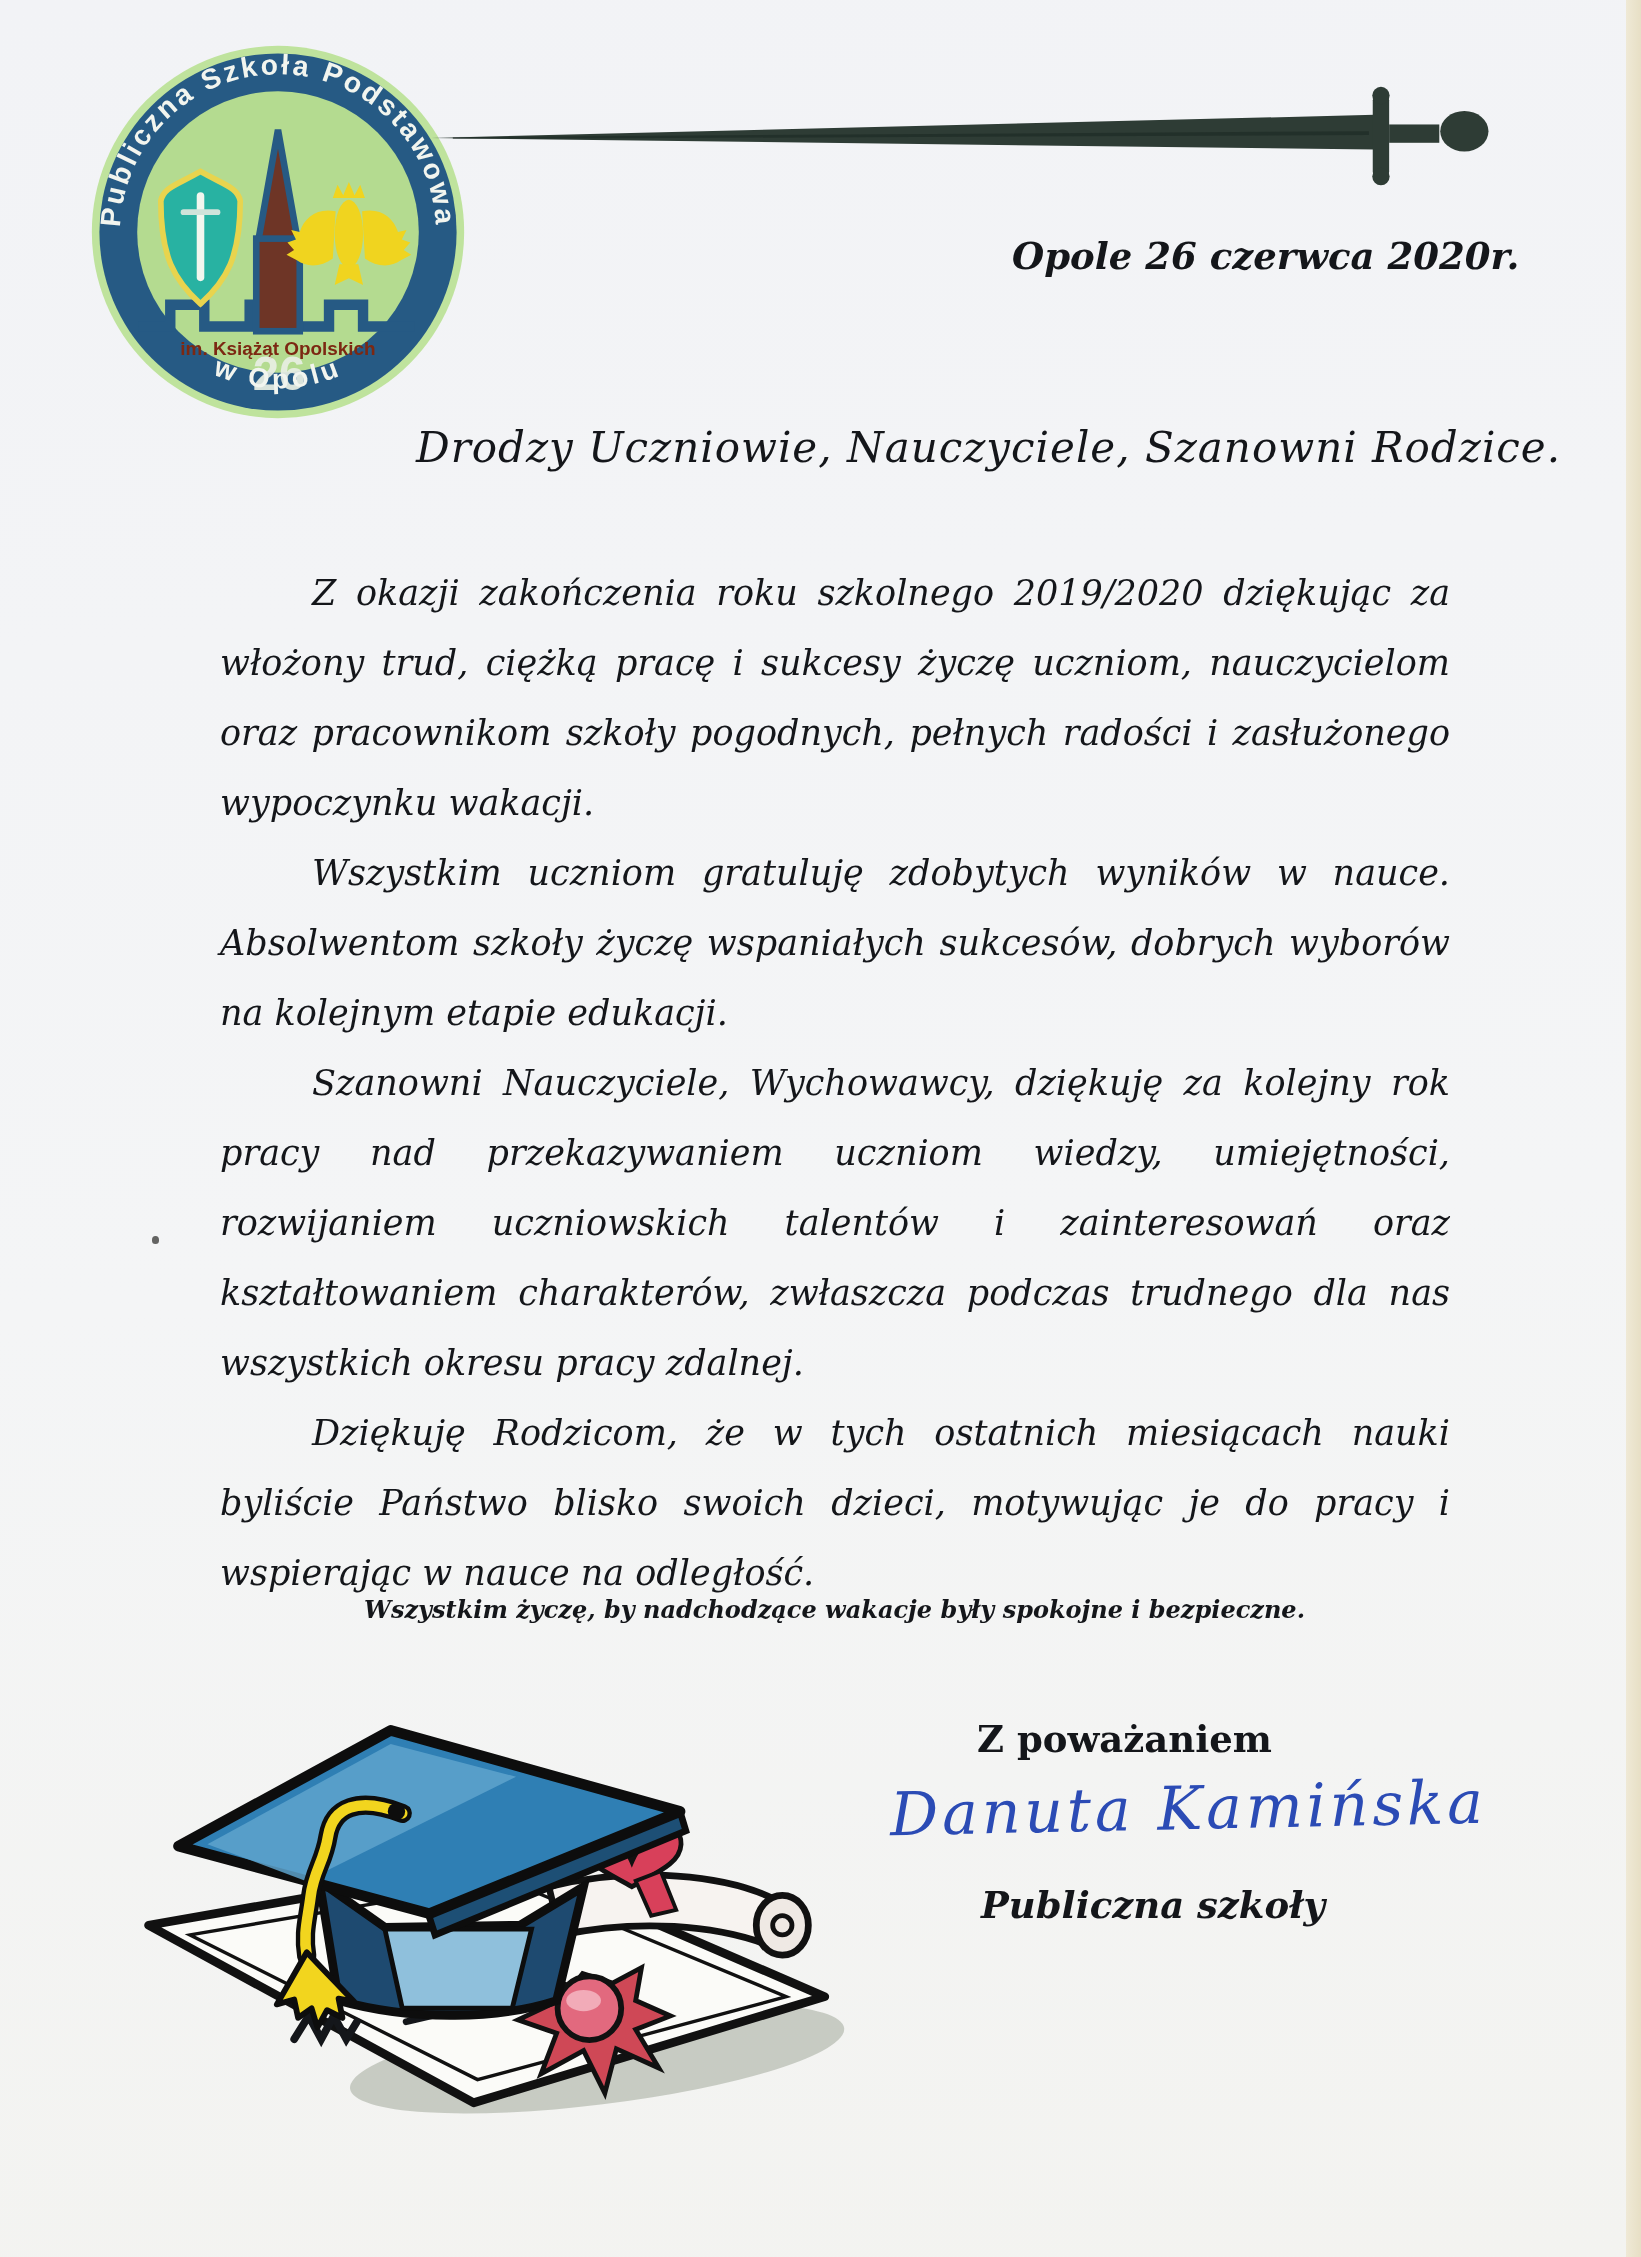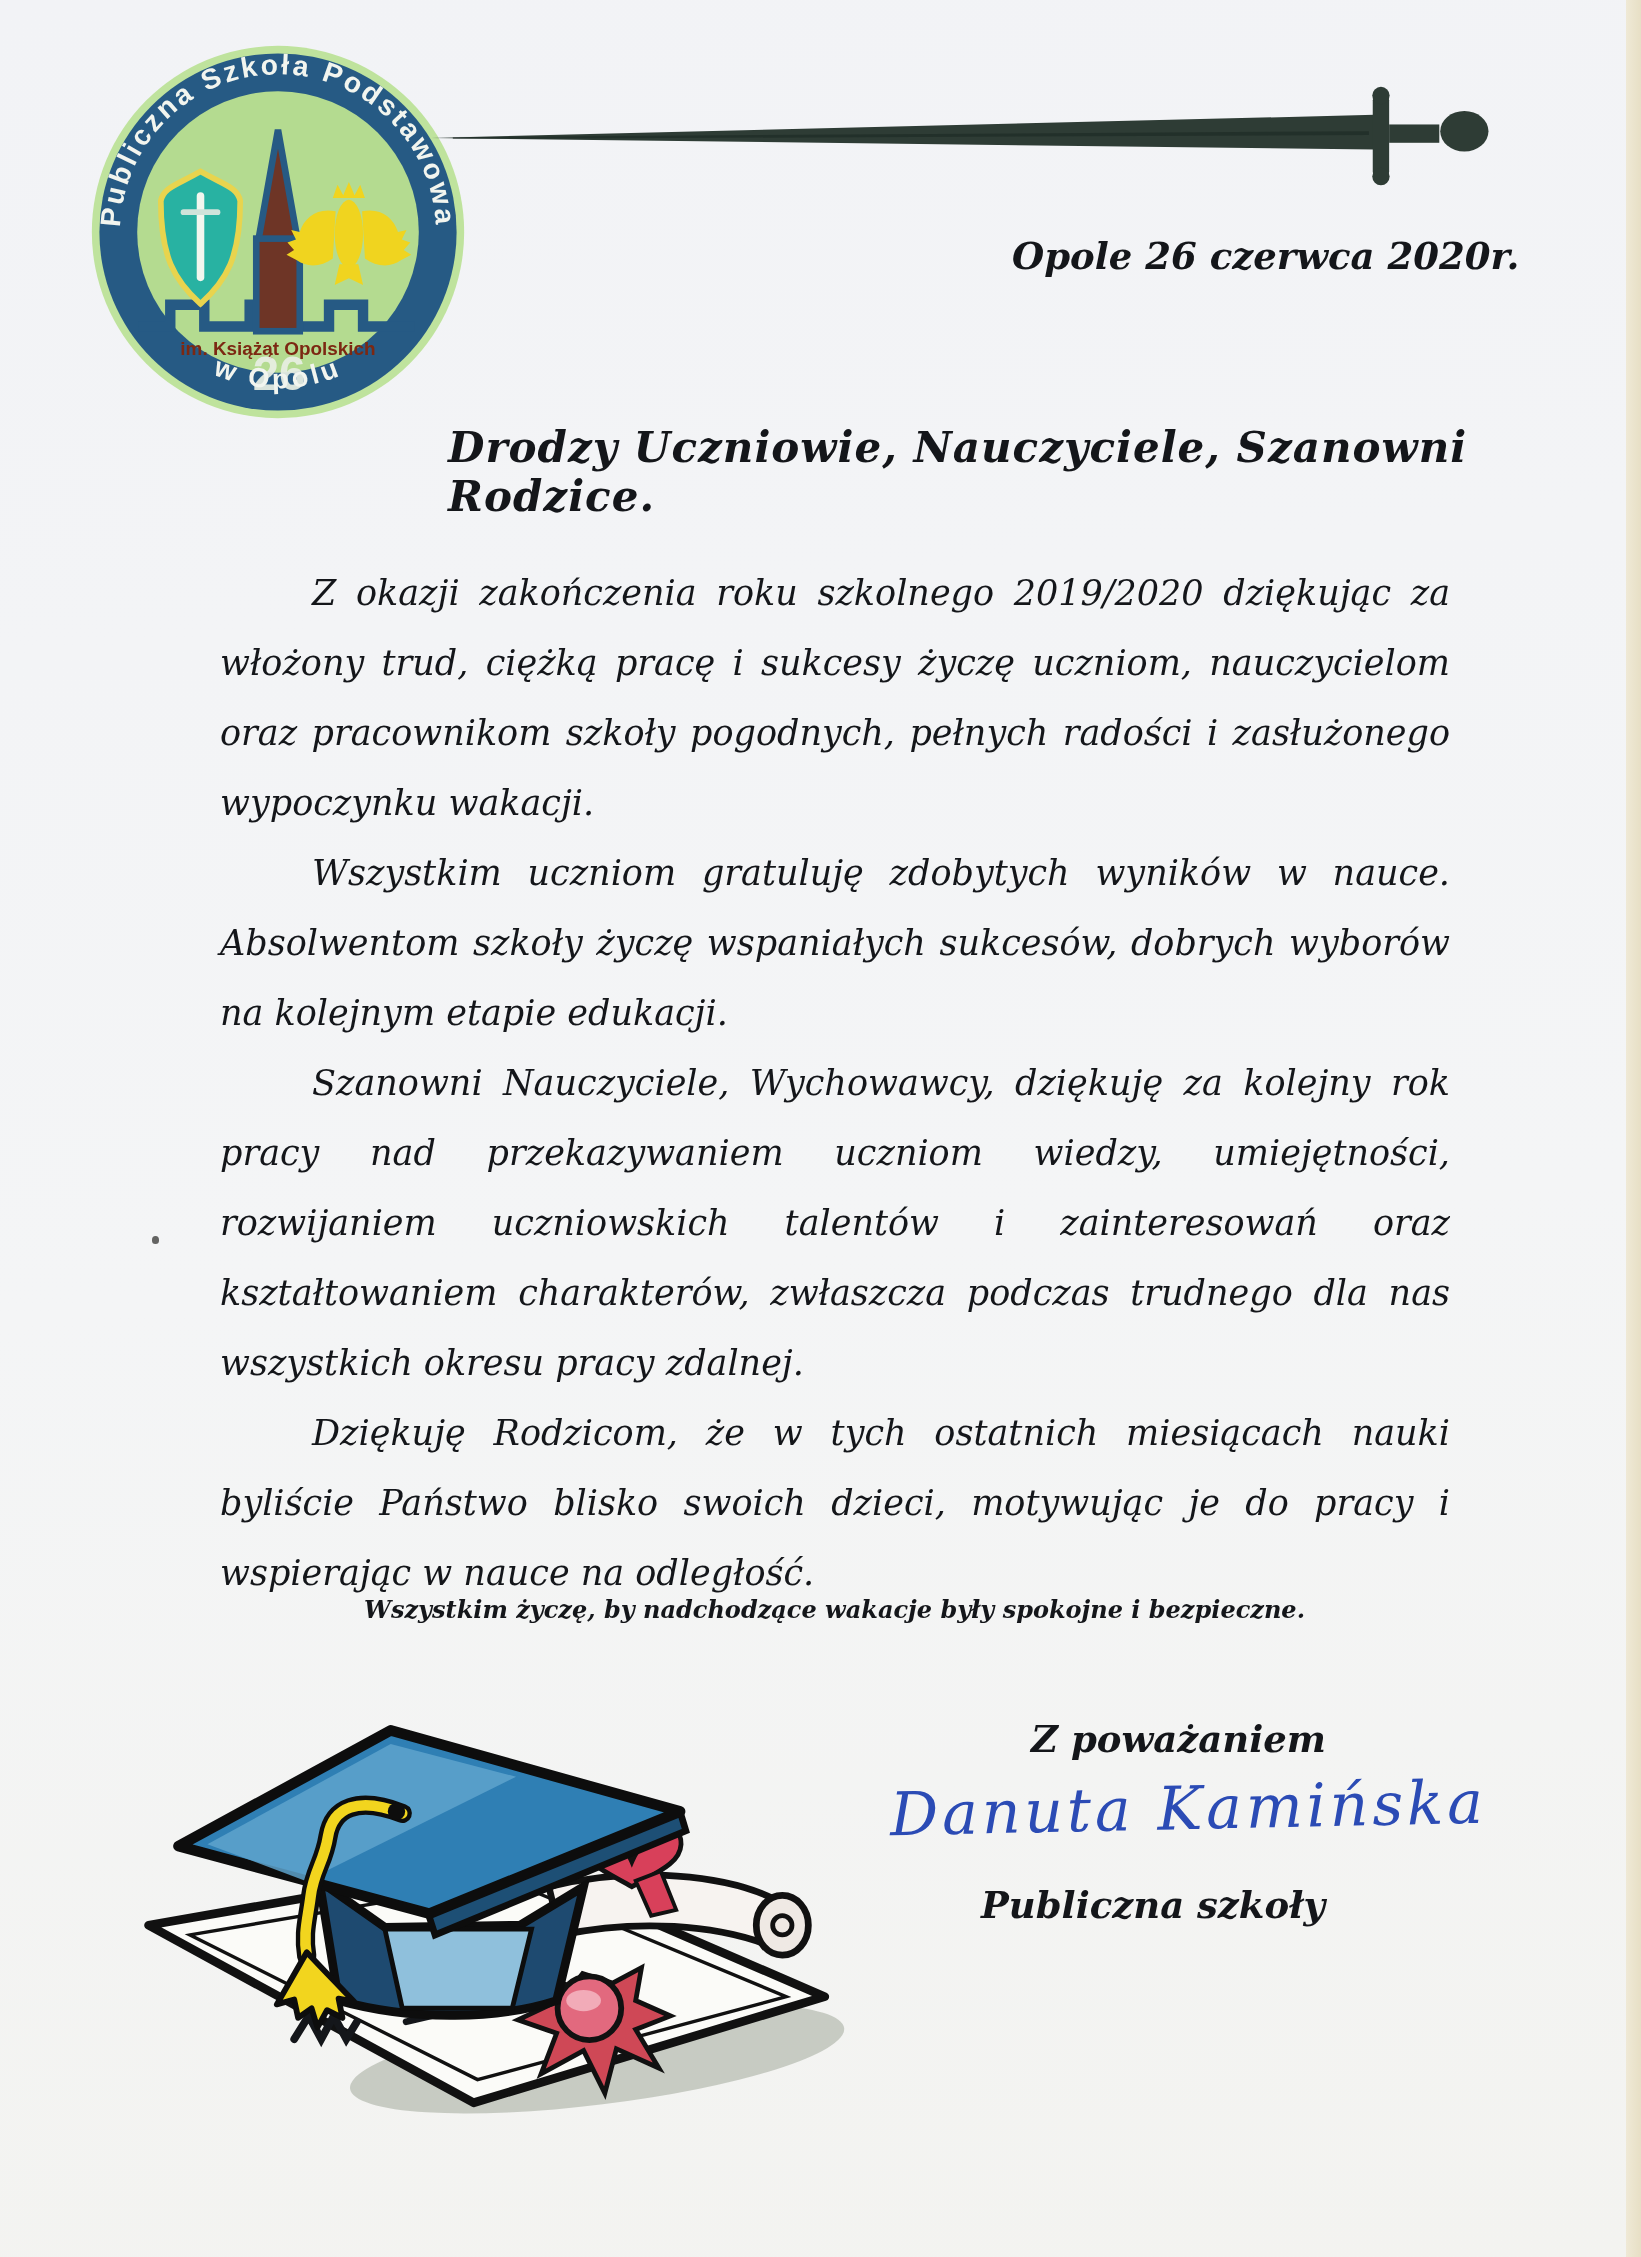--- a/index.html
+++ b/index.html
@@ -8,33 +8,33 @@
     background:linear-gradient(175deg,#f2f3f6 0%, #f4f5f6 55%, #f3f3f0 100%);
     font-family:"DejaVu Serif", serif; color:#14161a;
   }
   .scan-strip { position:absolute; right:0; top:0; width:15.4px; height:100%;
     background:linear-gradient(90deg,#efe9d6,#e7dfc5); }
   .ink-dot { position:absolute; left:152px; top:1236px; width:6.8px; height:7.7px;
     border-radius:50%; background:#4a4a48; opacity:.85; }
 
   .date-line { position:absolute; left:1012px; top:218px; font-size:37px;
     font-weight:bold; font-style:italic;margin-top:16px; }
-  .salutation { position:absolute; left:448px; top:423px; font-size:42px;
-    font-weight:bold; font-style:italic; letter-spacing:1px; }
+  .salutation { position:absolute; left:416px; top:423px; font-size:42px;
+    font-weight:normal; font-style:italic; letter-spacing:1px; }
 
   .body-text { position:absolute; left:220px; top:558px; width:1230px;
     font-size:35px; line-height:70px; font-style:italic; text-align:justify; }
   .body-text p { margin:0; text-indent:92px; }
   .body-text p.no-indent { text-indent:5.8px; }
 
   .wish-line { position:absolute; left:207px; top:1595px; width:1255px;
     text-align:center; font-size:24px; font-style:italic; font-weight:bold; }
 
-  .closing { position:absolute; left:1031px; top:1717px; font-size:37px;
-    font-weight:bold; font-style:italic; }
+  .closing { position:absolute; left:977px; top:1717px; font-size:37px;
+    font-weight:bold; }
   .signature { position:absolute; left:890px; top:1773px; font-size:60px;
     font-style:italic; letter-spacing:3.9px; transform:rotate(-1.2deg);
     white-space:nowrap; }
   .signer-title { position:absolute; left:981px; top:1883px; font-size:37px;
     font-weight:bold; font-style:italic; }
 
   .emblem { position:absolute; left:89px; top:39px; width:378px; height:386px; }
   .sword { position:absolute; left:423px; top:83px; width:1103px; height:108px; }
   .clipart { position:absolute; left:95px; top:1715px; width:765px; height:409px; }
 

